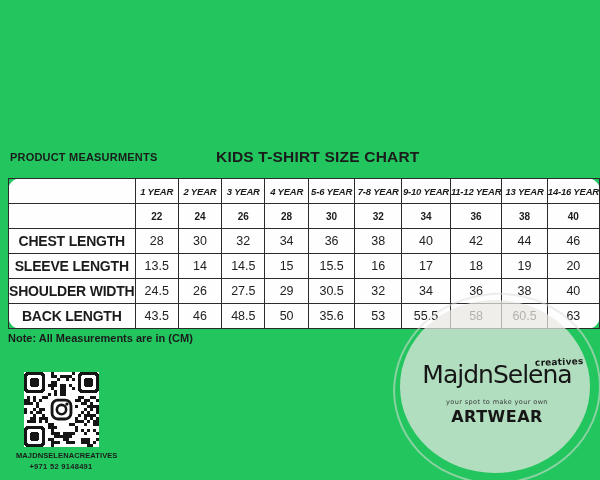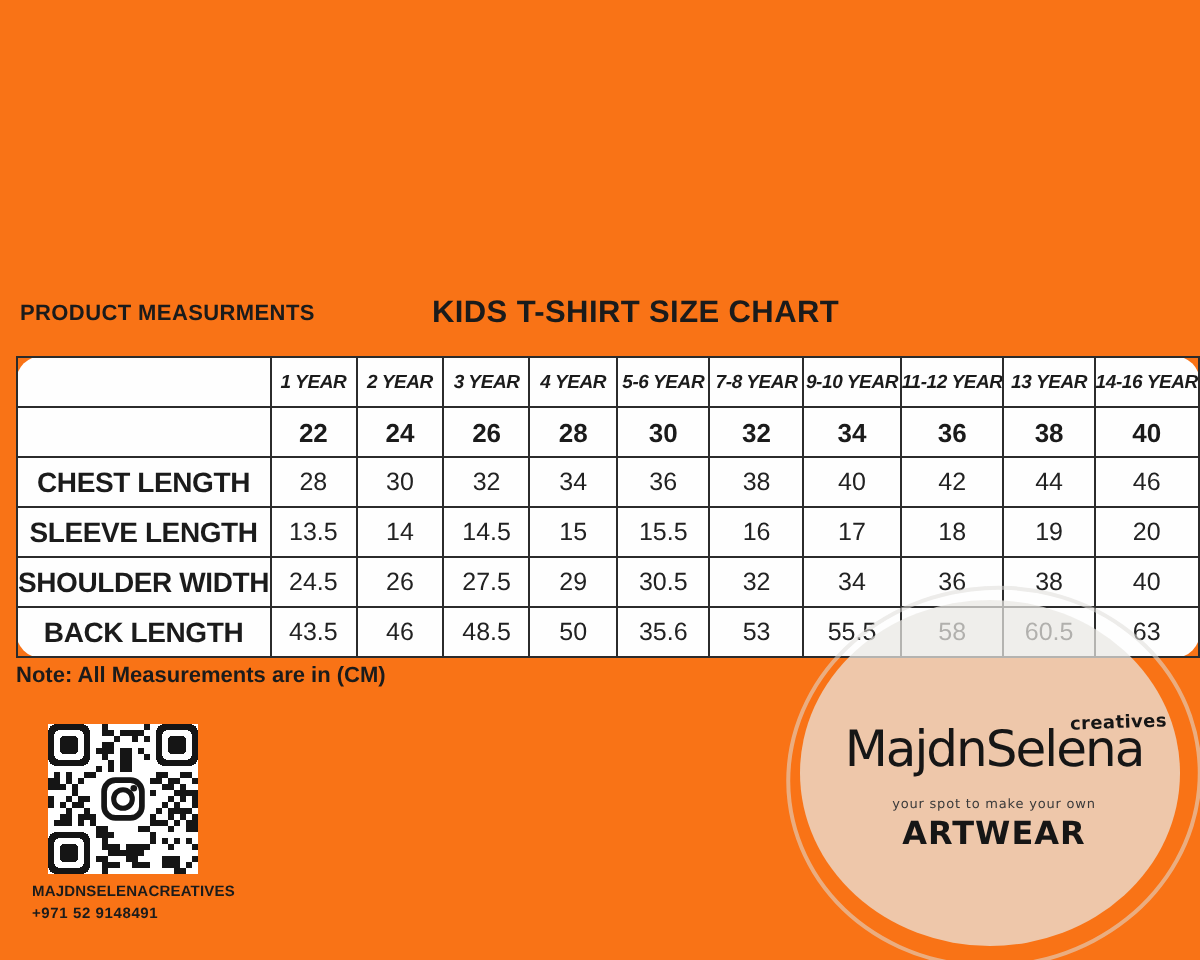--- a/index.html
+++ b/index.html
@@ -1,18 +1,18 @@
 <!DOCTYPE html>
 <html><head>
 <meta charset="utf-8">
 <style>
   html,body{margin:0;padding:0;background:#ffffff;}
   .page{
     position:relative;width:600px;height:480px;overflow:hidden;
-    background:#f97316;
+    background:#22c55e;
     font-family:"Liberation Sans",sans-serif;
     color:#1b1b1b;
   }
   
   .left-title{
     position:absolute;left:10px;top:151px;
     font-size:11px;font-weight:bold;letter-spacing:.2px;
   }
   .main-title{
     position:absolute;left:216px;top:148px;
@@ -26,21 +26,21 @@
   }
   .size-table td{
     border:1px solid #2b2b2b;
     height:24px;padding:0;
     text-align:center;vertical-align:middle;
     overflow:hidden;white-space:nowrap;
   }
   .c-label{width:85px;}
   .c-data{width:50px;}
   .col-h{font-size:9.5px;font-weight:bold;font-style:italic;letter-spacing:-.2px;}
-  .size-v{font-size:13px;font-weight:bold;}
+  .size-v{font-size:10px;font-weight:bold;}
   .row-label{font-size:14px;font-weight:bold;letter-spacing:-.2px;}
   .val{font-size:12.5px;color:#222;}
   
   .note{
     position:absolute;left:8px;top:332px;
     font-size:11px;font-weight:bold;
   }
   
   .watermark{
     position:absolute;left:400px;top:300px;width:190px;height:173px;
@@ -74,22 +74,22 @@
   .logo-tagline{
     margin-top:8px;
     font-size:6.5px;letter-spacing:.4px;color:#3a3a3a;
   }
   .logo-artwear{
     margin-top:1px;
     font-size:16px;font-weight:bold;letter-spacing:.5px;color:#161616;
   }
   
   .qr-block{
-    position:absolute;left:16px;top:362px;width:90px;
-    text-align:left;z-index:3;
+    position:absolute;left:16px;top:372px;width:90px;
+    text-align:center;z-index:3;
   }
   .qr-svg{width:75px;height:75px;display:block;margin:0 auto;background:#fff;}
   .ig-bg{fill:#ffffff;}
   .ig-frame{fill:none;stroke:#151515;stroke-width:0.95;}
   .ig-lens{fill:none;stroke:#151515;stroke-width:0.85;}
   .ig-dot{fill:#151515;}
   .qr-handle{
     margin-top:4px;
     font-size:7.5px;font-weight:bold;letter-spacing:.1px;
     font-family:"Liberation Sans",sans-serif;

